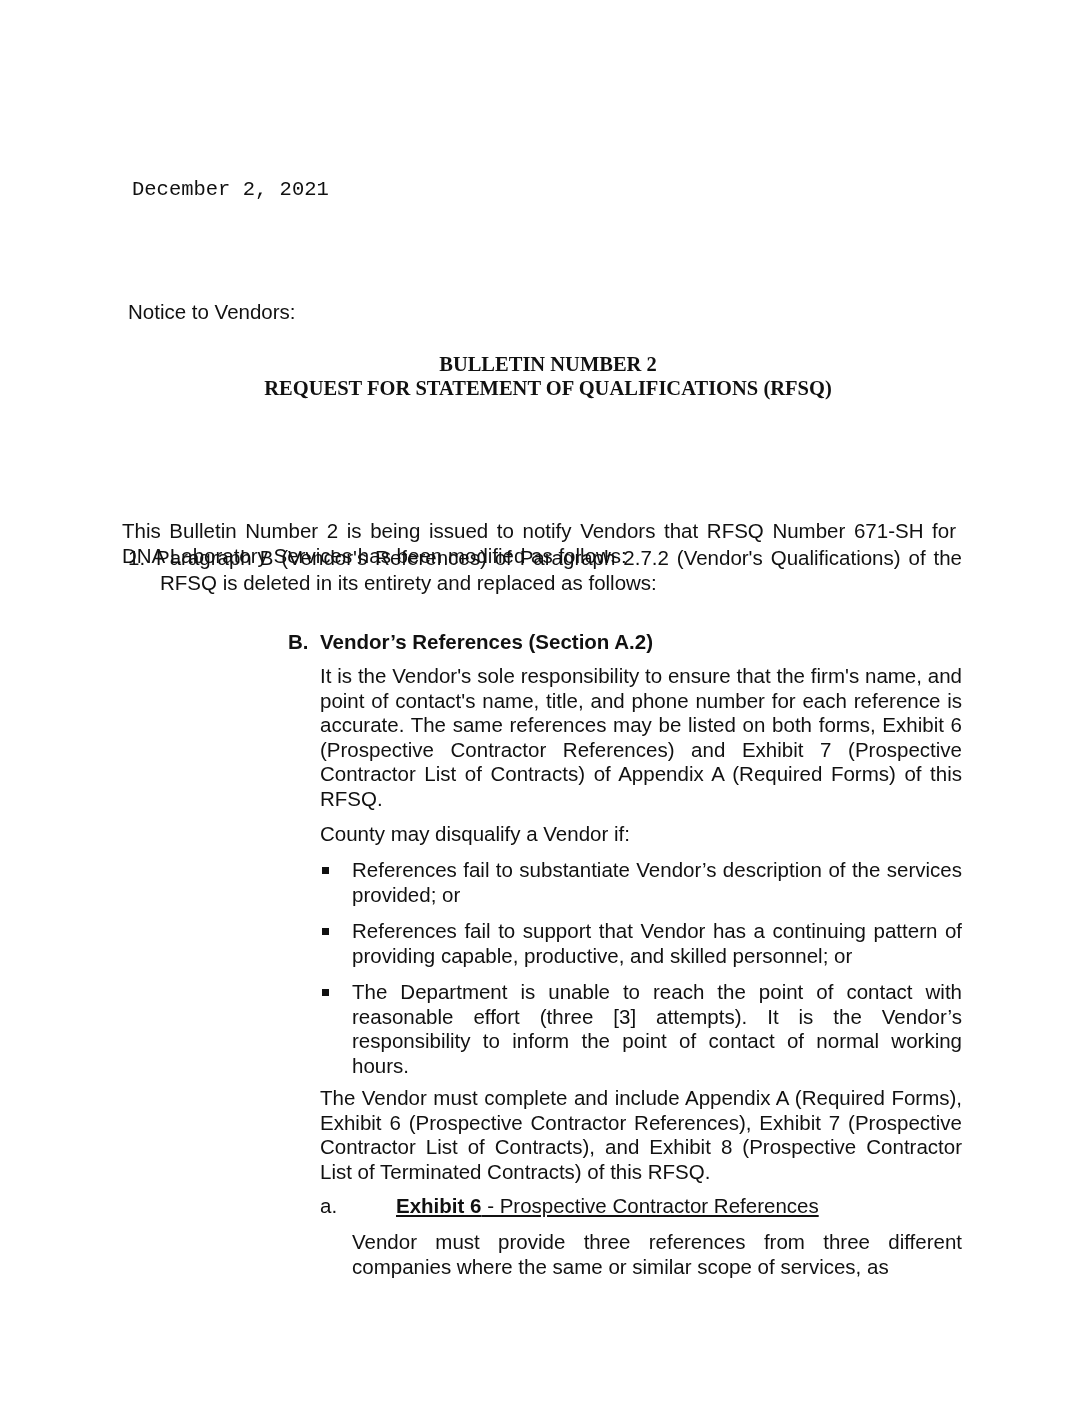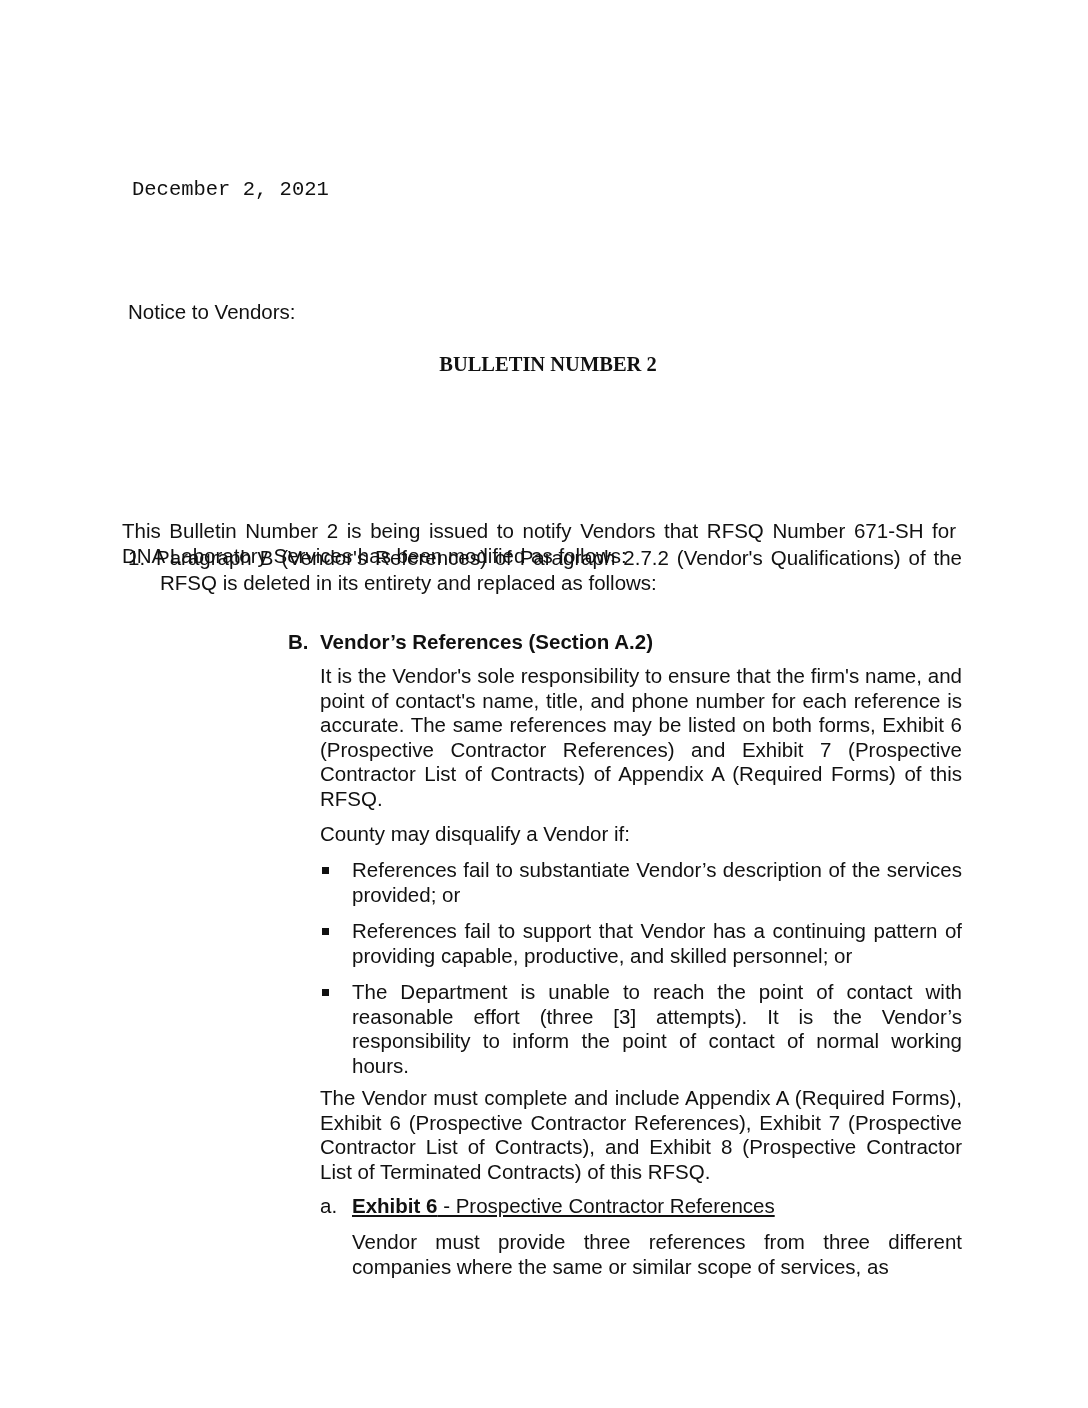--- a/index.html
+++ b/index.html
@@ -26,33 +26,34 @@
     .p1 { top: 664px; }
     .p2 { top: 822px; }
     .bullets { left: 320px; width: 642px; top: 858px; }
     .bullet { position: relative; padding-left: 32px; text-align: justify; margin-bottom: 12px; }
     .bullet .sq {
       position: absolute; left: 2px; top: 9px; width: 7px; height: 7px; background: #111;
     }
     .p3 { top: 1086px; }
     .suba { left: 320px; top: 1194px; }
     .suba .letter { display: inline-block; width: 32px; }
-    .suba .title { text-decoration: underline; }
+    .suba .title { text-decoration: underline; margin-left: 44px; }
     .suba b { font-weight: bold; }
     .p4 { left: 352px; width: 610px; top: 1230px; text-align: justify; }
     .last-left { text-align-last: left; }
   </style>
 </head>
 <body>
 
 <div class="abs date">December 2, 2021</div>
 <div class="abs notice">Notice to Vendors:</div>
 
 <div class="abs heading">
   <div>BULLETIN NUMBER 2</div>
+  <div>REQUEST FOR STATEMENT OF QUALIFICATIONS (RFSQ)</div>
 </div>
 
 <div class="abs intro">This Bulletin Number 2 is being issued to notify Vendors that RFSQ Number 671-SH for DNA Laboratory Services has been modified as follows:</div>
 
 <div class="abs item1">
   <span class="num">1.</span>
   <div class="txt" style="text-indent:-4px;padding-left:32px;">Paragraph B (Vendor's References) of Paragraph 2.7.2 (Vendor's Qualifications) of the RFSQ is deleted in its entirety and replaced as follows:</div>
 </div>
 
 <div class="abs secB">

